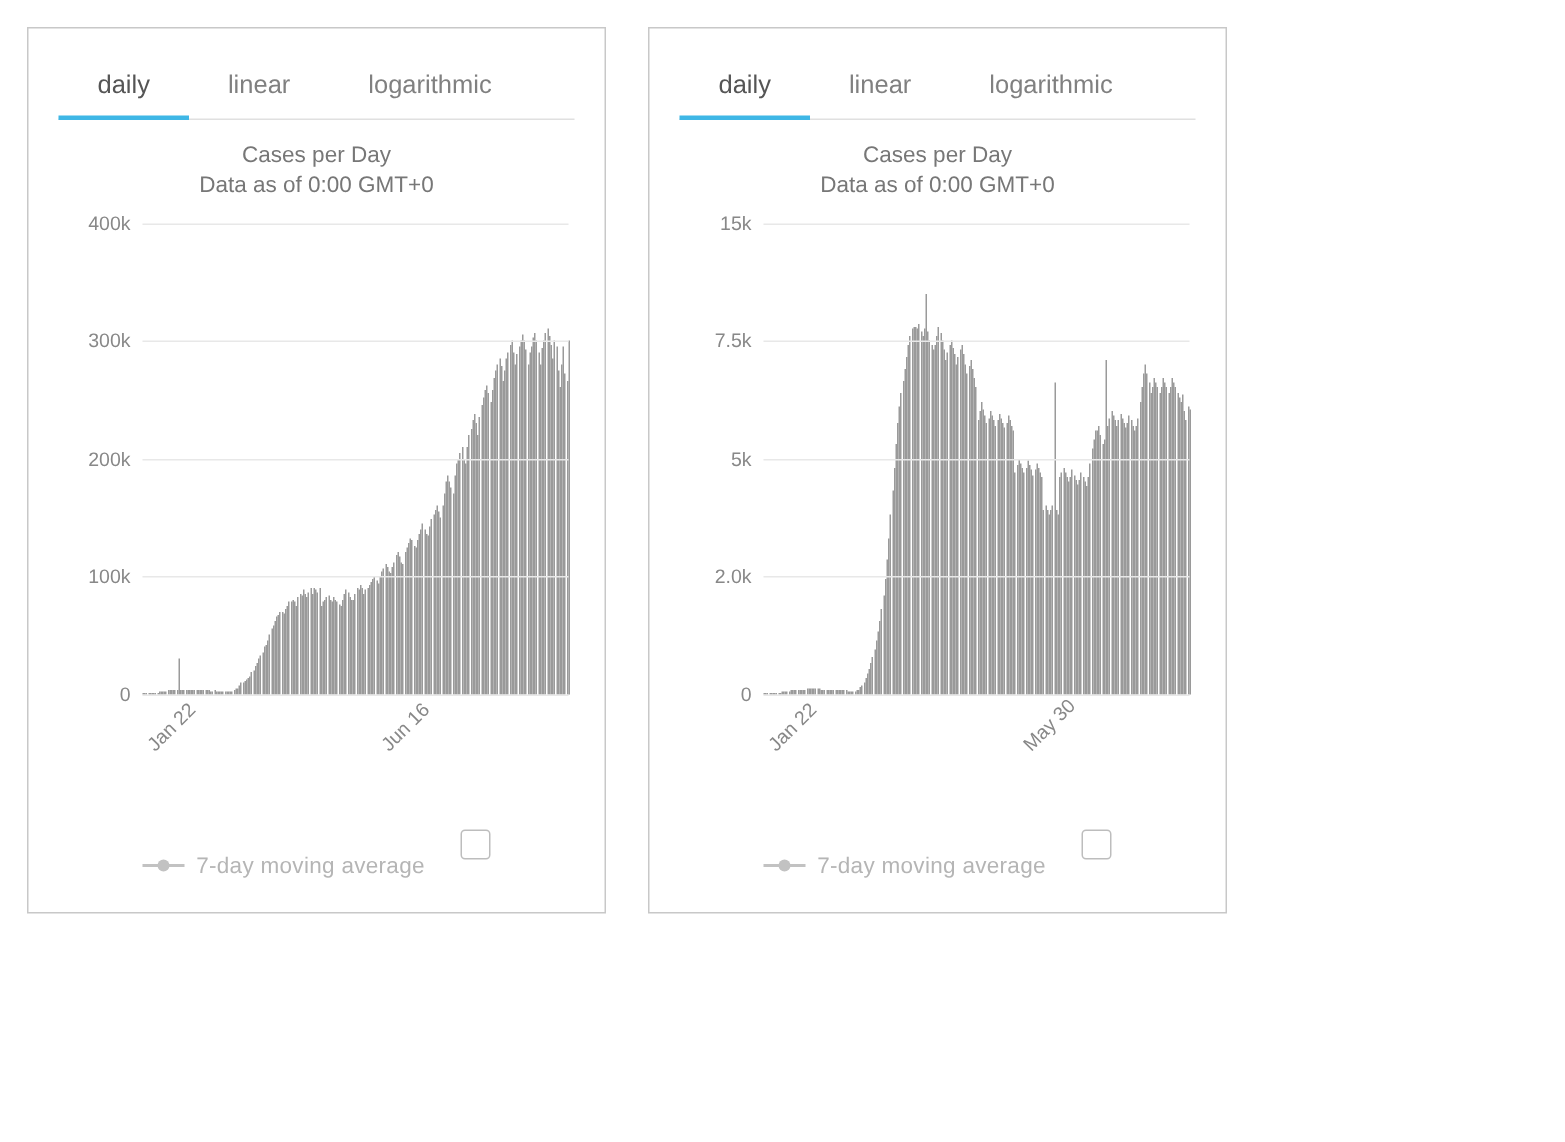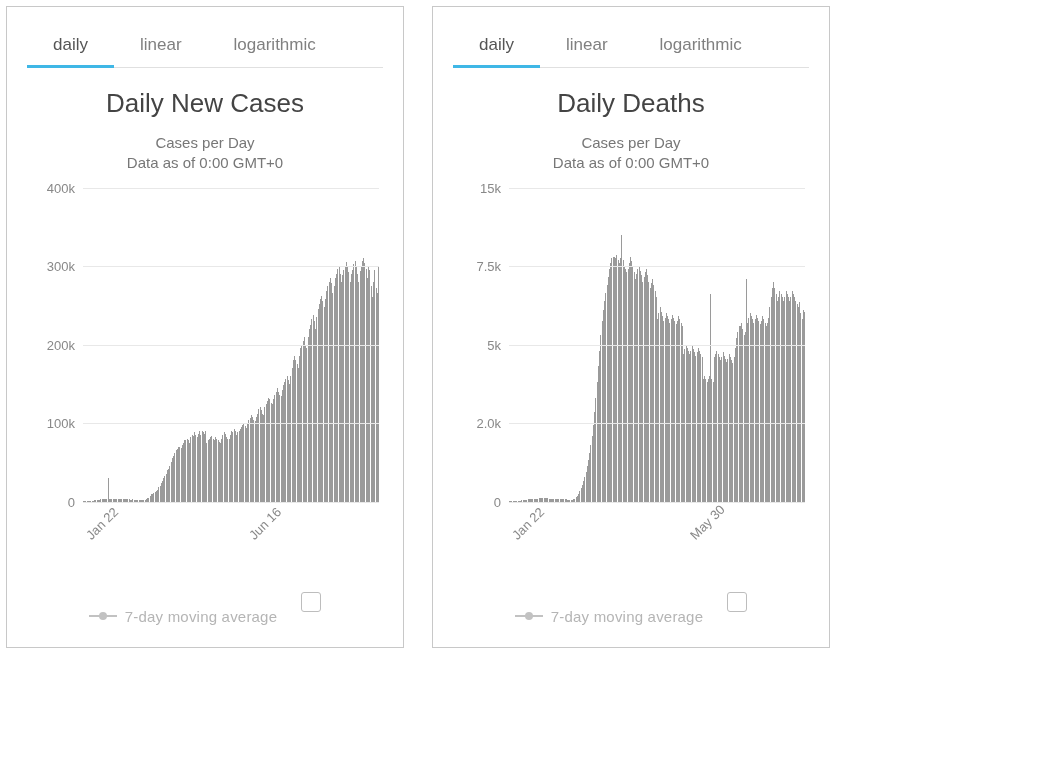--- a/index.html
+++ b/index.html
@@ -5,21 +5,21 @@
   html, body {
     margin: 0;
     padding: 0;
     background: #ffffff;
     font-family: "Segoe UI", "Helvetica Neue", Arial, sans-serif;
     color: #555;
   }
   .wrap {
     display: flex;
     gap: 28px;
-    padding: 6px;
+    padding: 18px;
     box-sizing: border-box;
     width: 836px;
   }
   .panel {
     flex: 1 1 0;
     border: 1px solid #c8c8c8;
     background: #fff;
     padding: 18px 14px 16px 14px;
     box-sizing: border-box;
     display: flex;
@@ -159,21 +159,20 @@
 <body>
 
 <div class="wrap">
 
   <div class="panel">
     <div class="tabs">
       <div class="tab active">daily</div>
       <div class="tab">linear</div>
       <div class="tab">logarithmic</div>
     </div>
-    <div class="chart-title">Daily New Cases</div>
     <div class="chart-sub">
       <span>Cases per Day</span><br>
       <span>Data as of 0:00 GMT+0</span>
     </div>
     <div class="chart-area">
       <div class="y-axis" id="yaxis-0">
           <div class="y-tick" style="top: 0%;">400k</div>
           <div class="y-tick" style="top: 25%;">300k</div>
           <div class="y-tick" style="top: 50%;">200k</div>
           <div class="y-tick" style="top: 75%;">100k</div>
@@ -441,21 +440,20 @@
       <span class="legend-check"></span>
     </div>
   </div>
 
   <div class="panel">
     <div class="tabs">
       <div class="tab active">daily</div>
       <div class="tab">linear</div>
       <div class="tab">logarithmic</div>
     </div>
-    <div class="chart-title">Daily Deaths</div>
     <div class="chart-sub">
       <span>Cases per Day</span><br>
       <span>Data as of 0:00 GMT+0</span>
     </div>
     <div class="chart-area">
       <div class="y-axis" id="yaxis-1">
           <div class="y-tick" style="top: 0%;">15k</div>
           <div class="y-tick" style="top: 25%;">7.5k</div>
           <div class="y-tick" style="top: 50%;">5k</div>
           <div class="y-tick" style="top: 75%;">2.0k</div>

